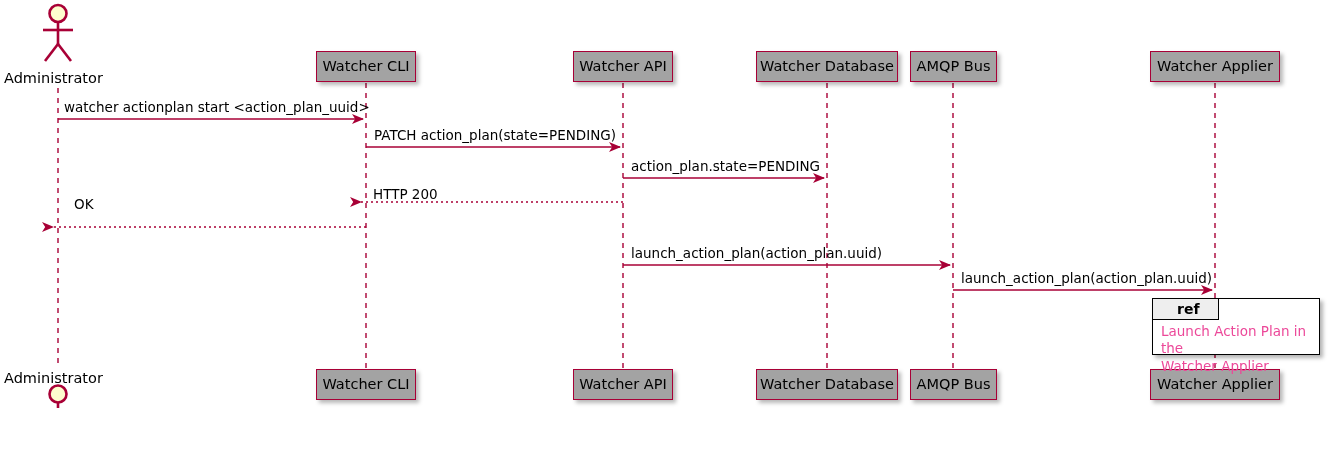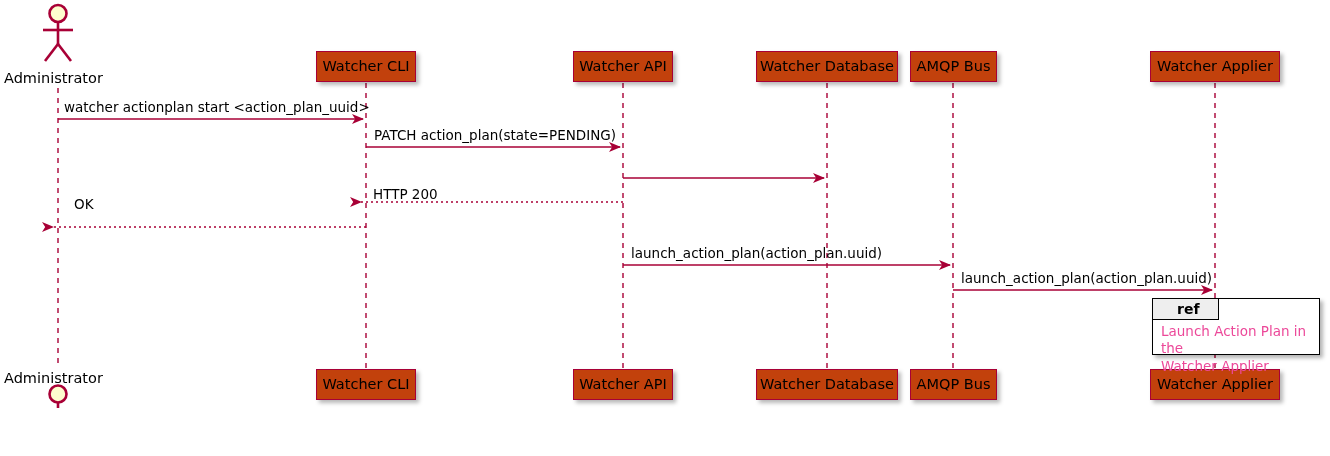--- a/index.html
+++ b/index.html
@@ -19,21 +19,21 @@
   }
   svg#canvas {
     position: absolute;
     left: 0;
     top: 0;
     width: 1330px;
     height: 456px;
   }
   .participant-box {
     position: absolute;
-    background: #c2410c;
+    background: #a3a3a3;
     border: 1.5px solid #A80036;
     box-sizing: border-box;
     box-shadow: 3px 3px 4px rgba(0,0,0,0.28);
     display: flex;
     align-items: center;
     justify-content: center;
     font-size: 14.5px;
     color: #000000;
     white-space: nowrap;
     line-height: 1;
@@ -143,20 +143,21 @@
   <div class="participant-box" style="left:1150px; top:51px; width:130px; height:31px;">Watcher Applier</div>
 
   <div class="participant-box" style="left:316px; top:369px; width:100px; height:31px;">Watcher CLI</div>
   <div class="participant-box" style="left:573px; top:369px; width:100px; height:31px;">Watcher API</div>
   <div class="participant-box" style="left:756px; top:369px; width:142px; height:31px;">Watcher Database</div>
   <div class="participant-box" style="left:910px; top:369px; width:87px; height:31px;">AMQP Bus</div>
   <div class="participant-box" style="left:1150px; top:369px; width:130px; height:31px;">Watcher Applier</div>
 
   <div class="msg-label" style="left:374px; top:129px;">PATCH action_plan(state=PENDING)</div>
   <div class="msg-label" style="left:64px; top:101px;">watcher actionplan start &lt;action_plan_uuid&gt;</div>
+  <div class="msg-label" style="left:631px; top:160px;">action_plan.state=PENDING</div>
   <div class="msg-label" style="left:373px; top:188px;">HTTP 200</div>
   <div class="msg-label" style="left:74px; top:198px;">OK</div>
   <div class="msg-label" style="left:631px; top:247px;">launch_action_plan(action_plan.uuid)</div>
   <div class="msg-label" style="left:961px; top:272px;">launch_action_plan(action_plan.uuid)</div>
 
   <div class="ref-box" style="left:1152px; top:298px; width:168px; height:57px;">
     <div class="ref-tab">ref</div>
     <div class="ref-body">Launch Action Plan in the
 Watcher Applier</div>
   </div>

